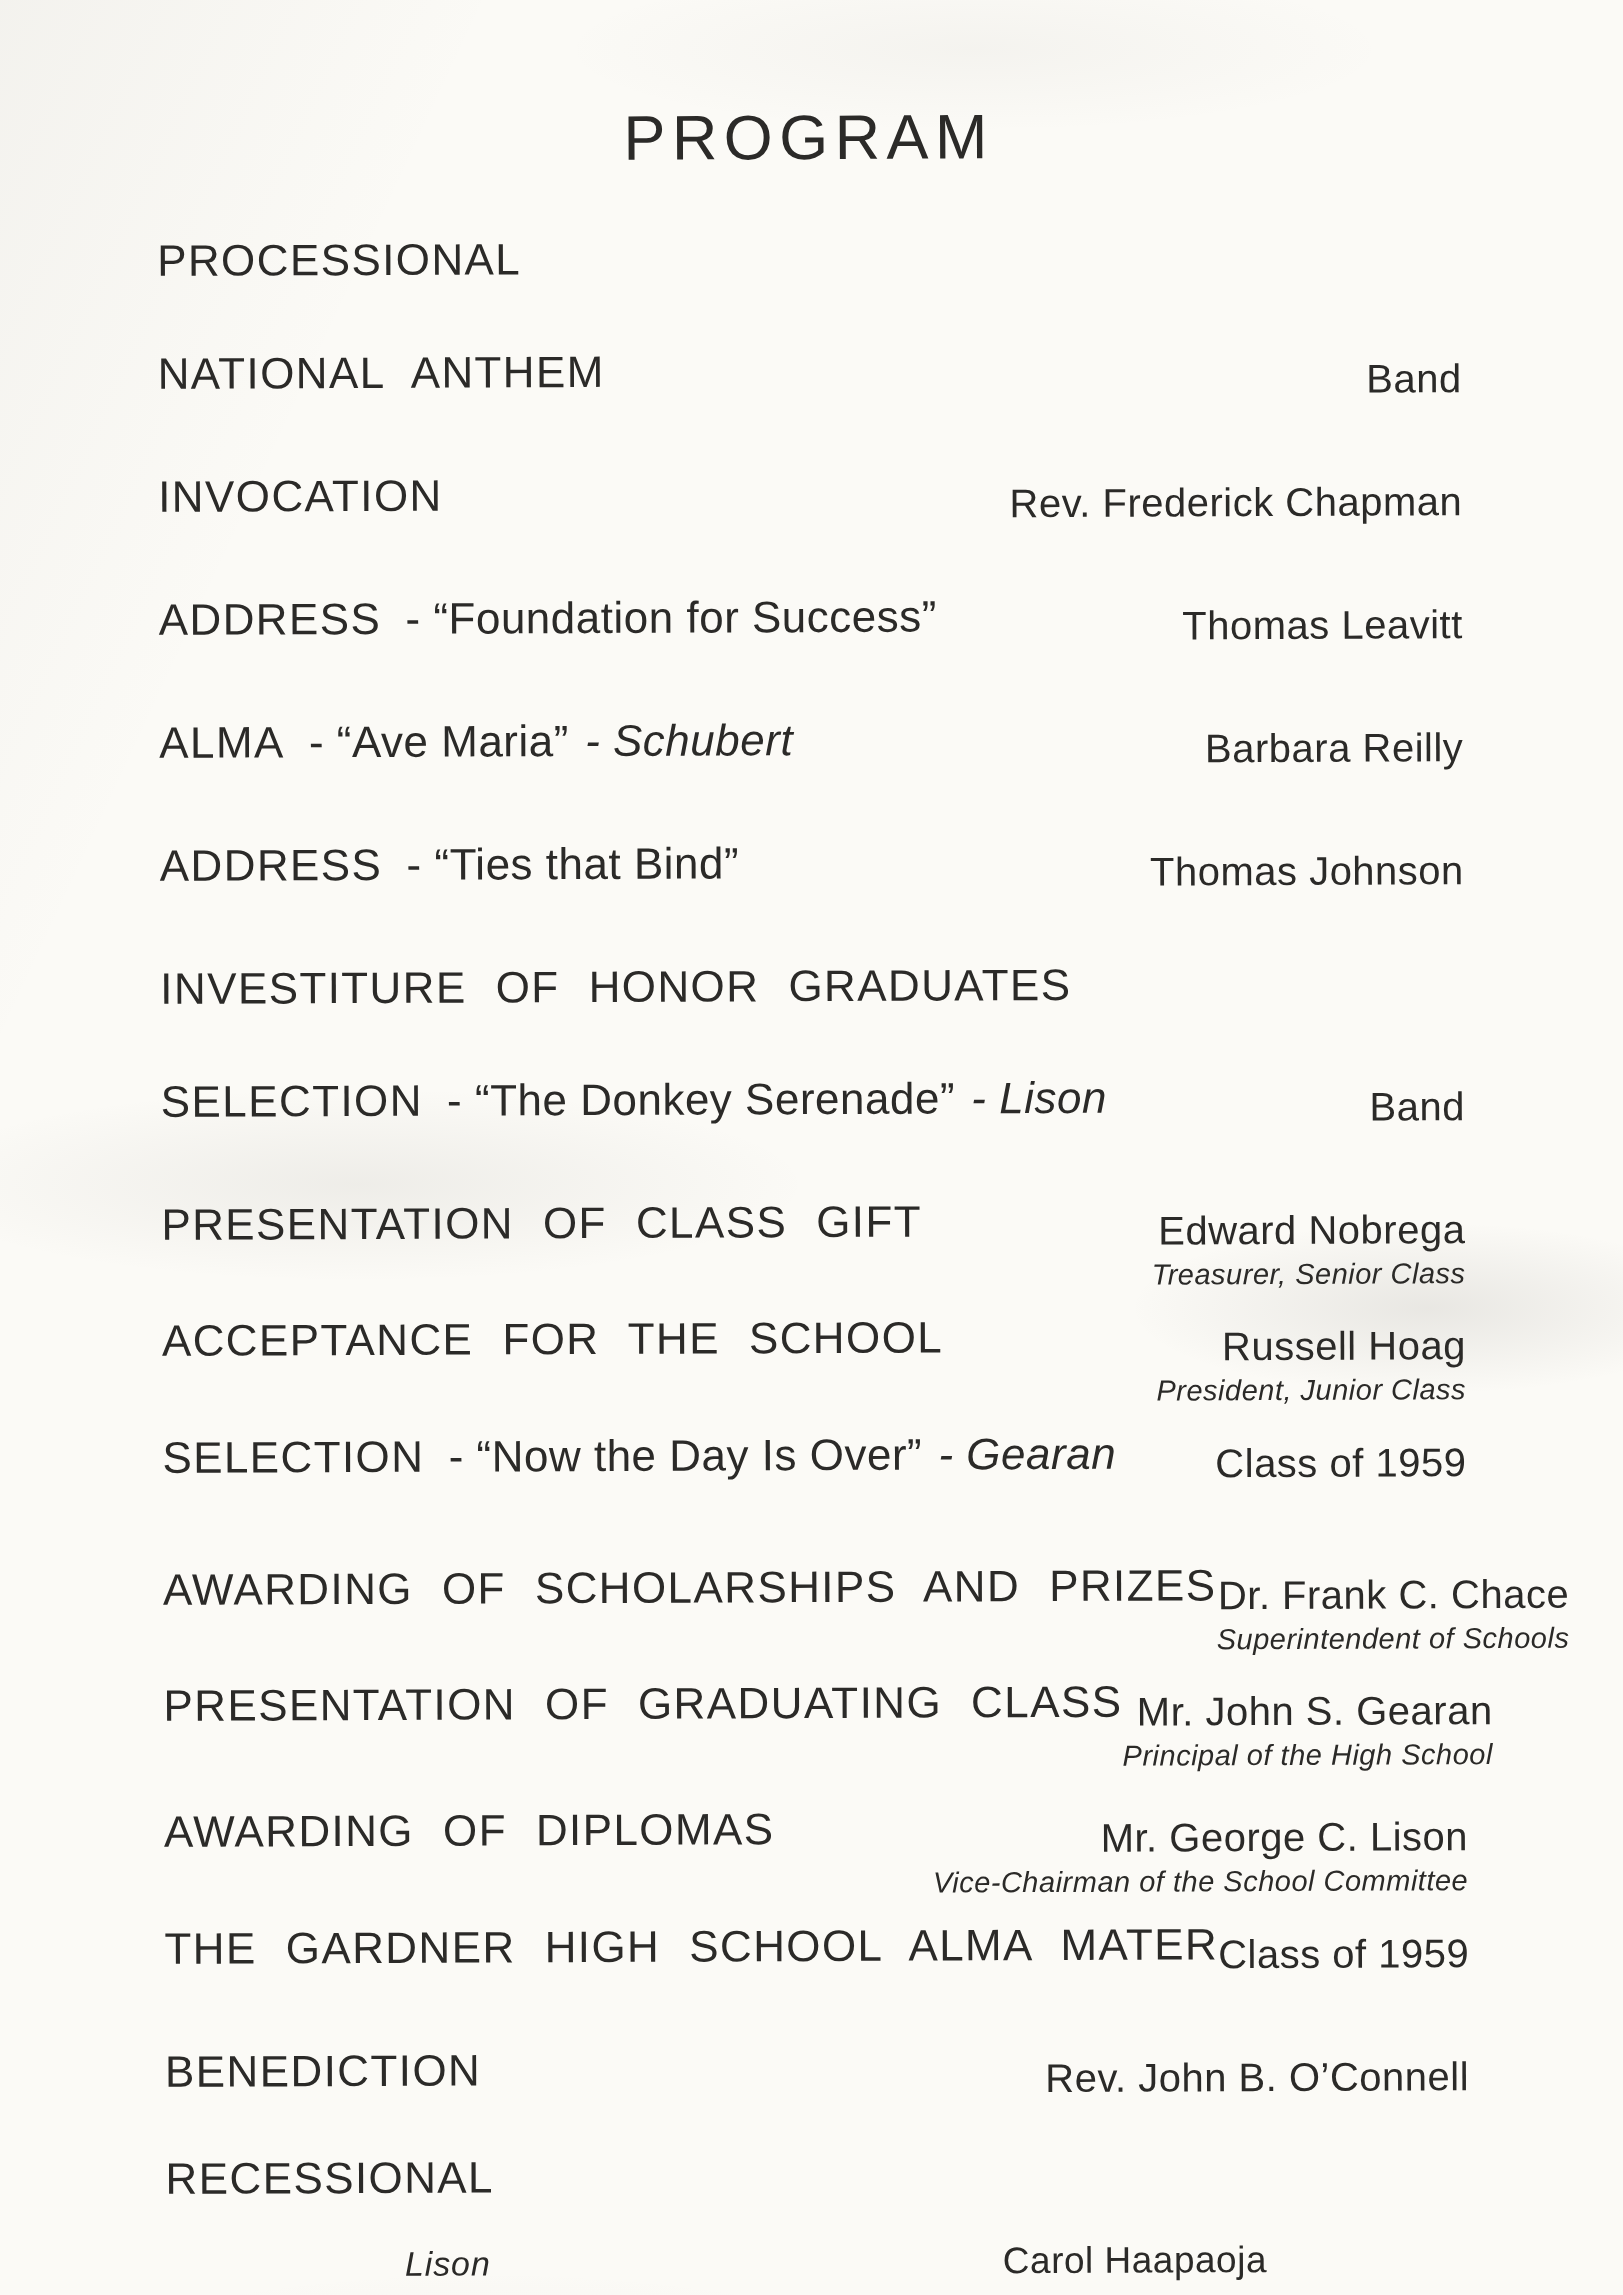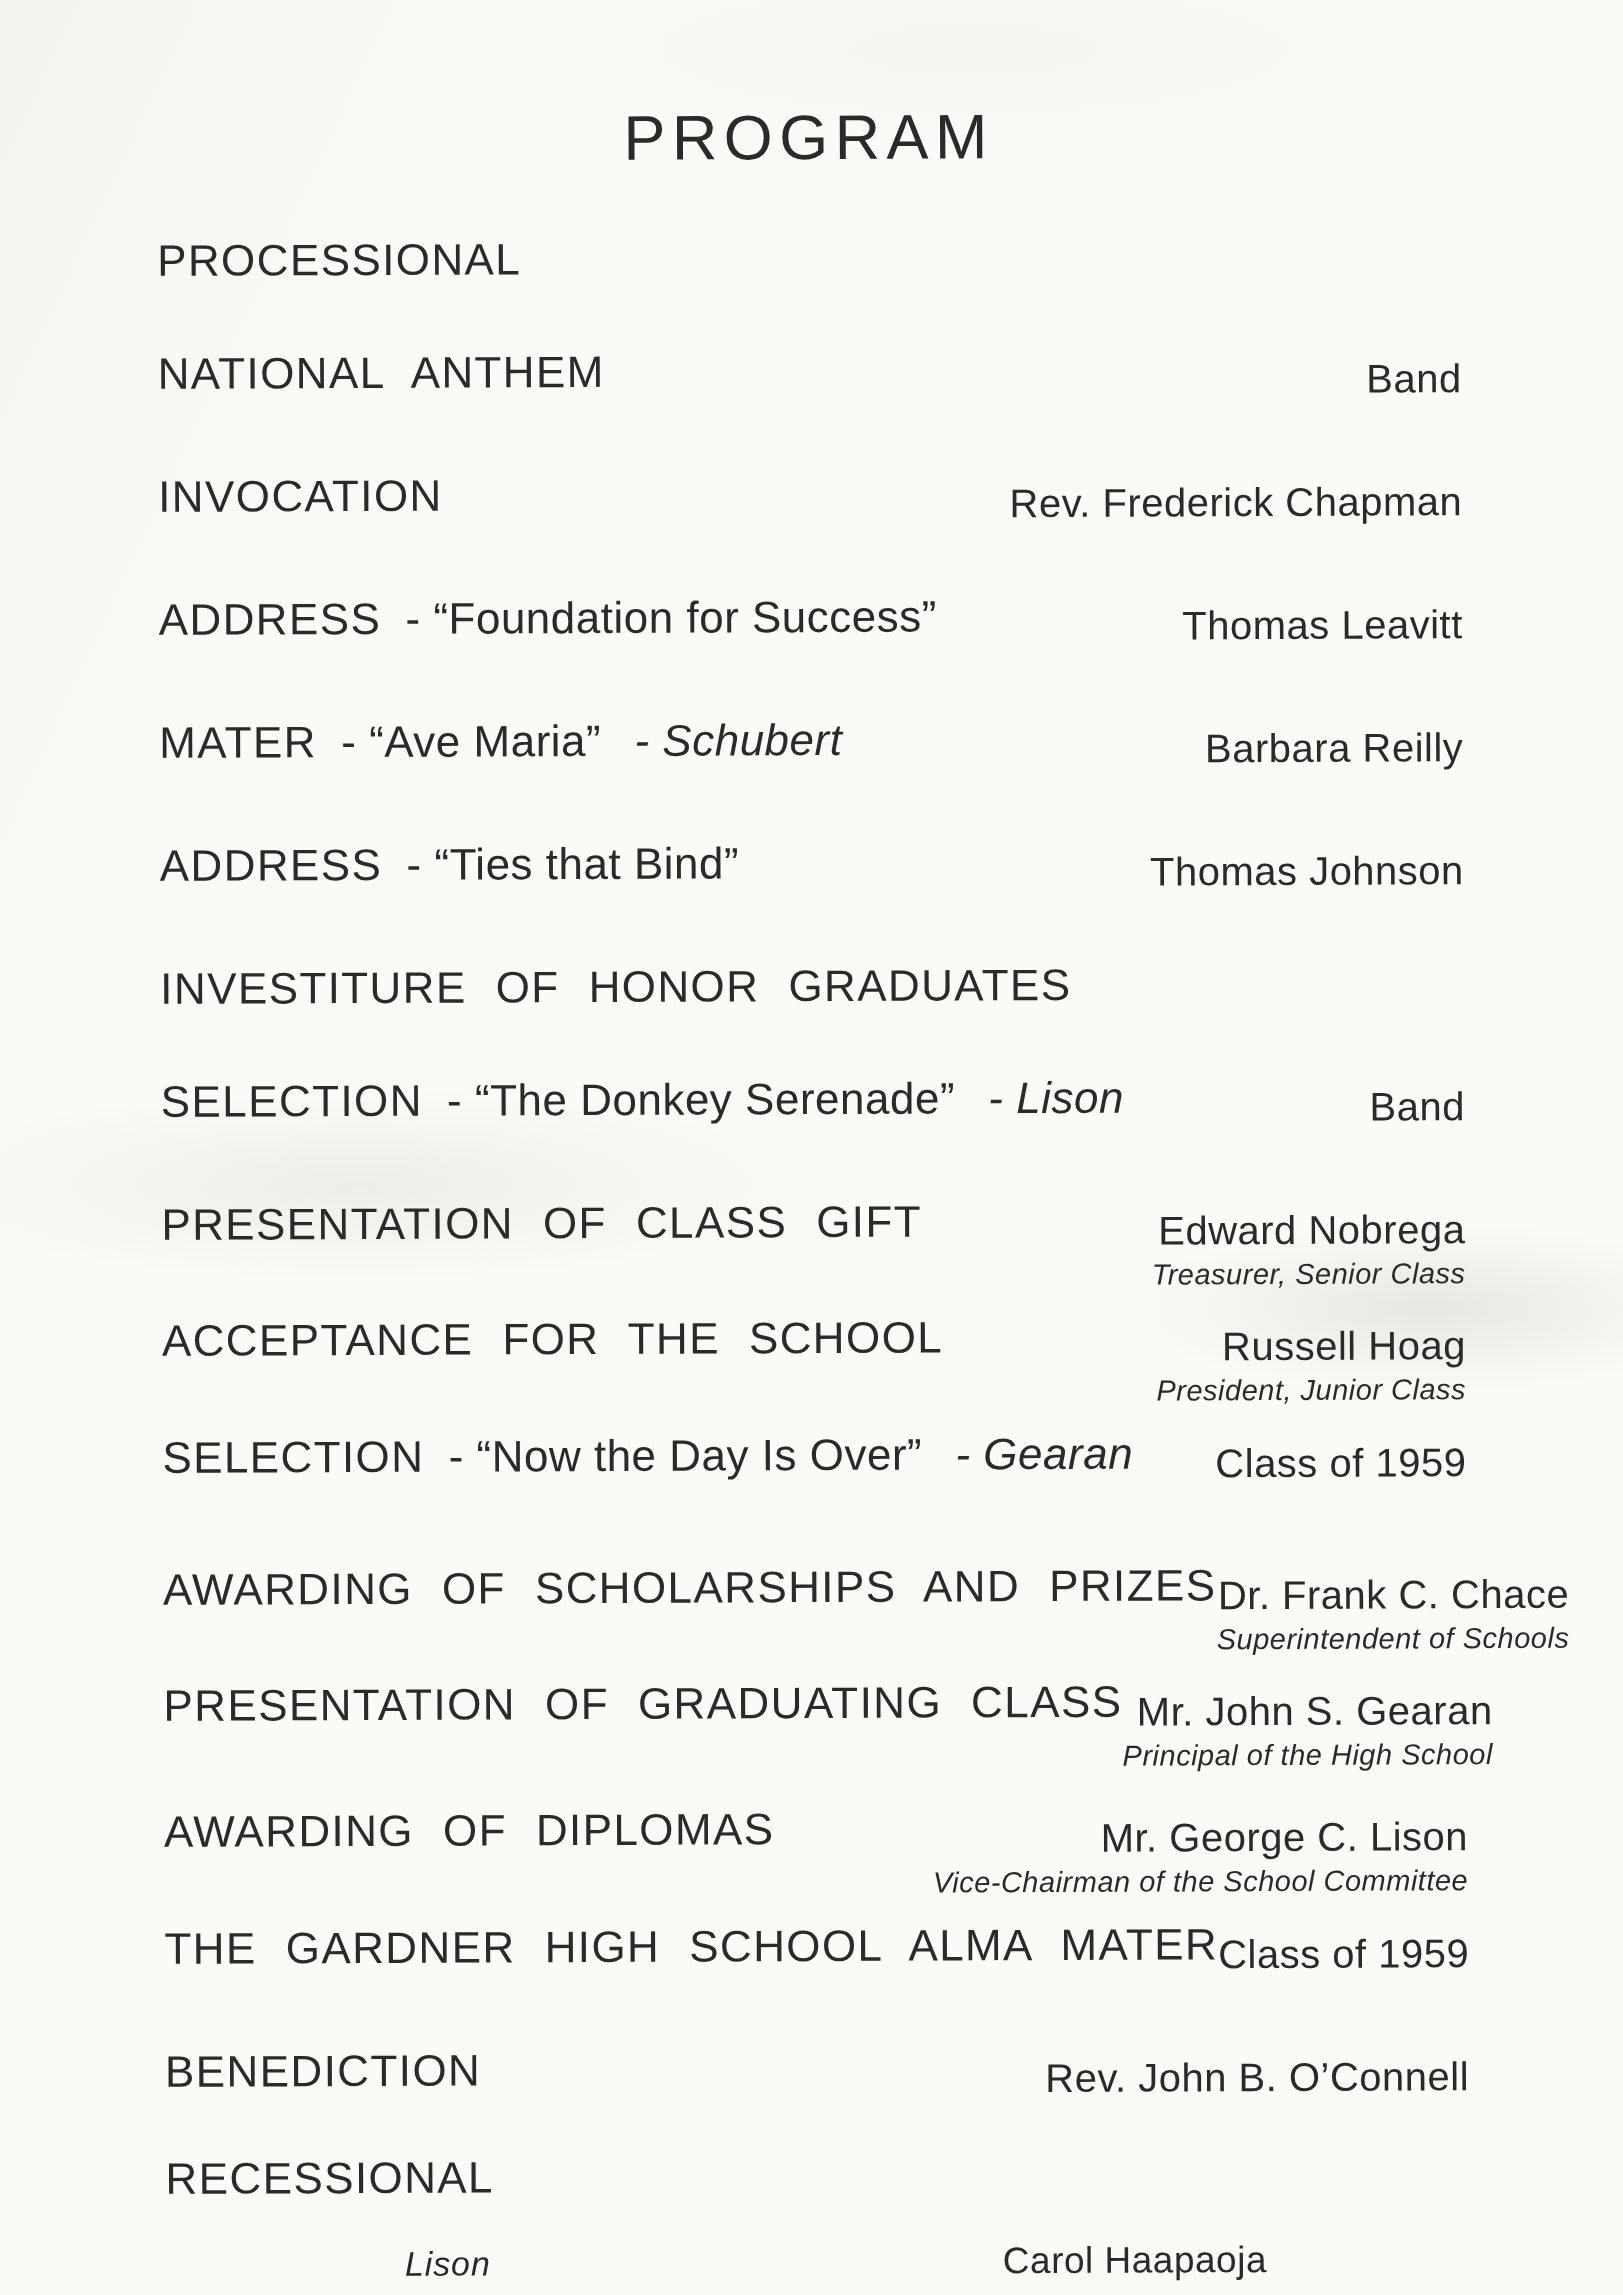--- a/index.html
+++ b/index.html
@@ -34,21 +34,21 @@
   }
   .row{
     display:flex;justify-content:space-between;align-items:flex-start;
     margin-bottom:67px;
   }
   .row .left{
     font-size:44px;line-height:46px;white-space:nowrap;
   }
   .lbl{letter-spacing:1.4px;word-spacing:0.35em;}
   .piece{margin-left:12px;letter-spacing:0.5px;}
-  .composer{margin-left:21px;font-style:italic;letter-spacing:0.5px;text-align:right;}
+  .composer{margin-left:4px;font-style:italic;letter-spacing:0.5px;text-align:right;}
   .piece:empty,.composer:empty,.name:empty,.role:empty{display:none;}
   .row .right{
     display:flex;flex-direction:column;align-items:flex-end;
     padding-top:10px;white-space:nowrap;
   }
   .name{font-size:40px;line-height:46px;letter-spacing:0.5px;}
   .role{font-size:29px;line-height:38px;font-style:italic;margin-top:1.8px;letter-spacing:0.5px;}
   .r-sub{margin-bottom:20.7px;}
   .mb-165{margin-bottom:76px !important;}
   .mb-110{margin-bottom:51px !important;}
@@ -117,21 +117,21 @@
         
       </div>
       <div class="right">
         <span class="name">Thomas Leavitt</span>
 
       </div>
     </div>
 
     <div class="row">
       <div class="left">
-        <span class="lbl">MATER</span>
+        <span class="lbl">ALMA</span>
         <span class="piece">- “Ave Maria”</span>
         <span class="composer">- Schubert</span>
       </div>
       <div class="right">
         <span class="name">Barbara Reilly</span>
 
       </div>
     </div>
 
     <div class="row">

